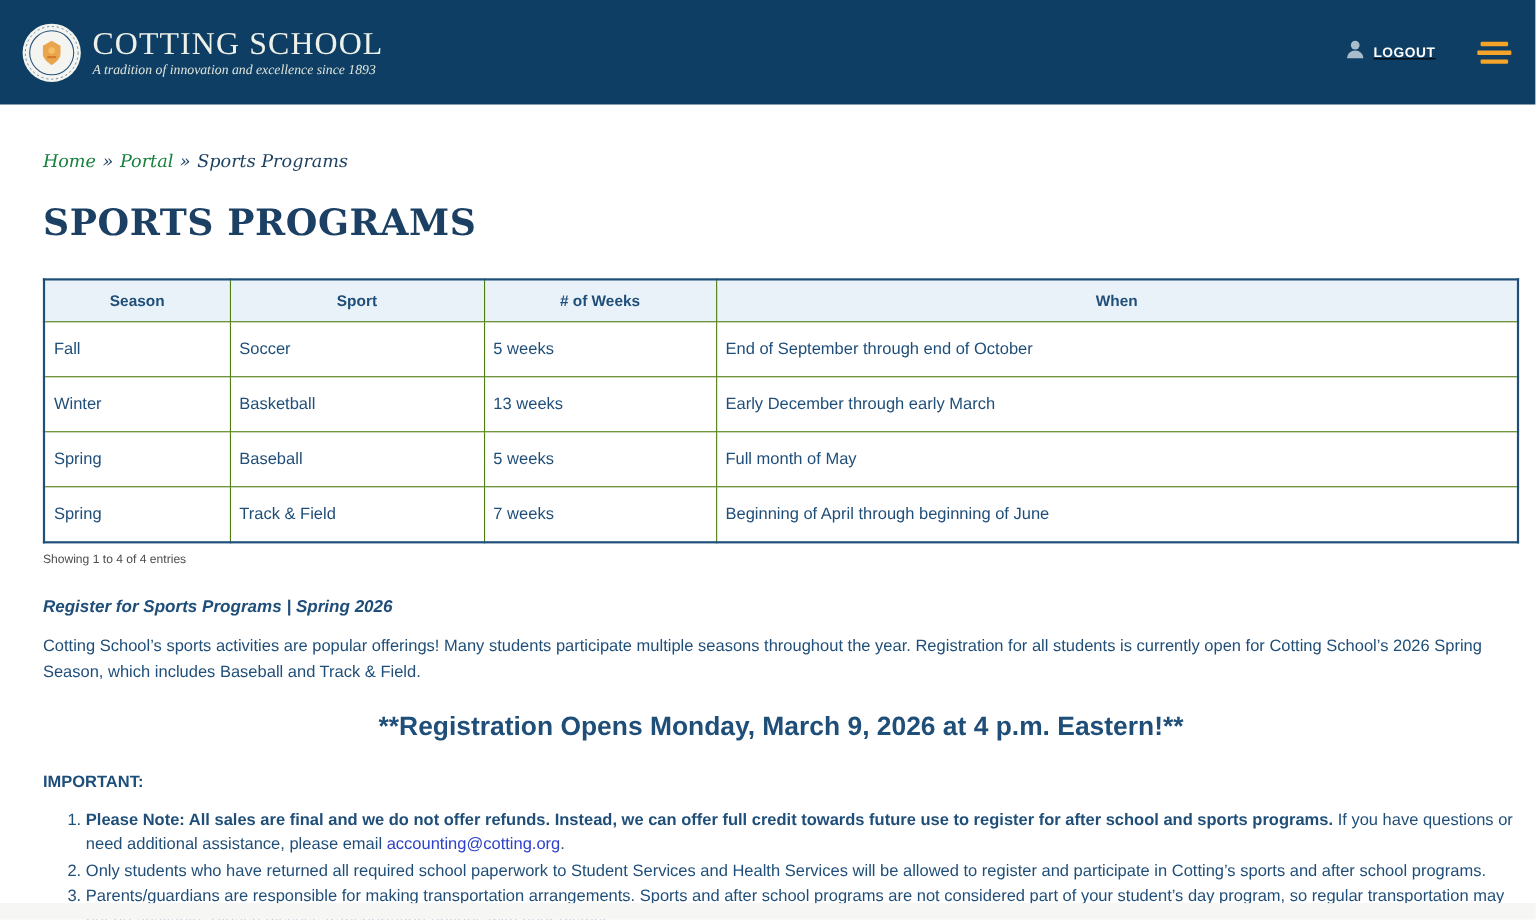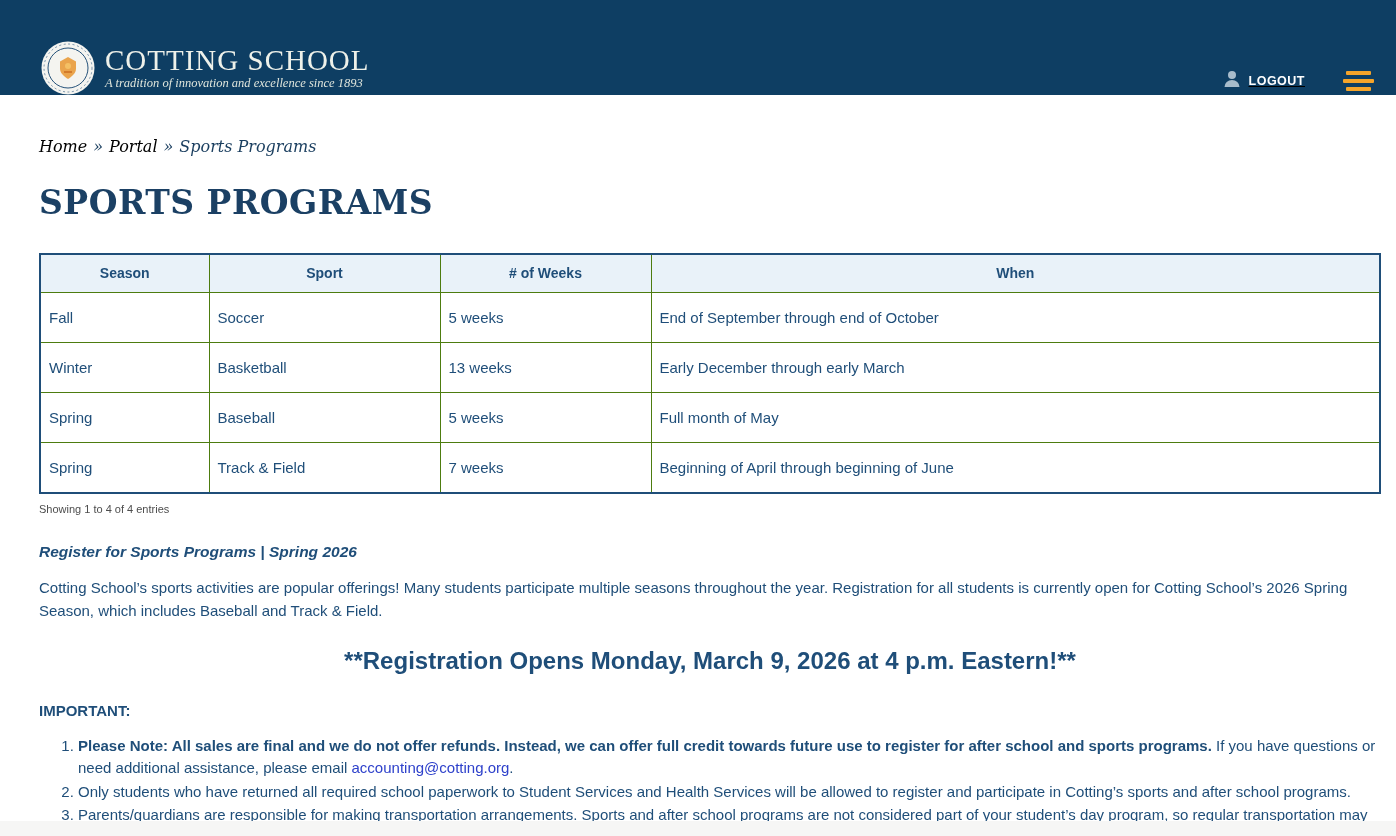--- a/index.html
+++ b/index.html
@@ -1,22 +1,22 @@
 <!DOCTYPE html>
 <html><head>
 <meta charset="utf-8">
 <style>
   * { margin: 0; padding: 0; box-sizing: border-box; }
   html, body { width: 1396px; height: 836px; overflow: hidden; background: #ffffff;
     font-family: "Liberation Sans", sans-serif; }
 
   
   .site-header {
-    height: 95px; background: #0e3e63; display: flex; align-items: flex-end;
-    justify-content: space-between; padding: 0 22px 0 41px;
+    height: 95px; background: #0e3e63; display: flex; align-items: center;
+    justify-content: space-between; padding: 0 22px 0 20px;
   }
   .logo-group { display: flex; align-items: center; }
   .seal { width: 54px; height: 54px; flex: 0 0 auto; }
   .name-block { margin-left: 10px; color: #f2f4f0; }
   .school-name {
     font-family: "Liberation Serif", "DejaVu Serif", serif;
     font-size: 29px; letter-spacing: 1px; color: #eef1ea; line-height: 30px;
   }
   .tagline {
     font-family: "Liberation Serif", "DejaVu Serif", serif; font-style: italic;
@@ -31,21 +31,21 @@
   .hamburger .bar:nth-child(2) { width: 31px; }
   .hamburger .bar:nth-child(3) { width: 25px; }
 
   
   main { padding: 0 15px 0 39px; }
 
   .breadcrumb {
     margin-top: 42px; font-family: "DejaVu Serif", "Liberation Serif", serif;
     font-style: italic; font-size: 16px; color: #1a3e5f;
   }
-  .breadcrumb a { color: #000000; text-decoration: none; margin-top: 42px; }
+  .breadcrumb a { color: #15803d; text-decoration: none; margin-top: 42px; }
   .breadcrumb .sep { color: #1a3e5f; margin: 0 6px; }
 
   .page-title {
     margin-top: 27px; font-family: "DejaVu Serif", "Liberation Serif", serif;
     font-size: 33px; font-weight: bold; color: #1b4064; letter-spacing: .5px;
   }
 
   
   .sports-table { border-collapse: collapse; width: 1342px; margin-top: 31px;
     table-layout: fixed; border: 2px solid #1f4e79; }

